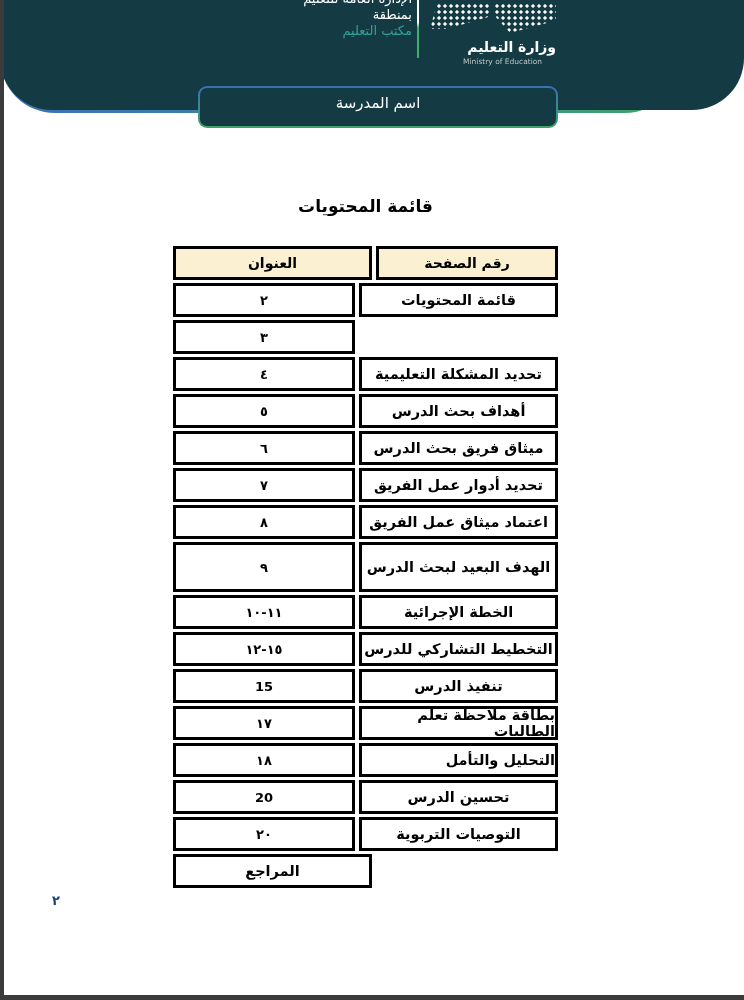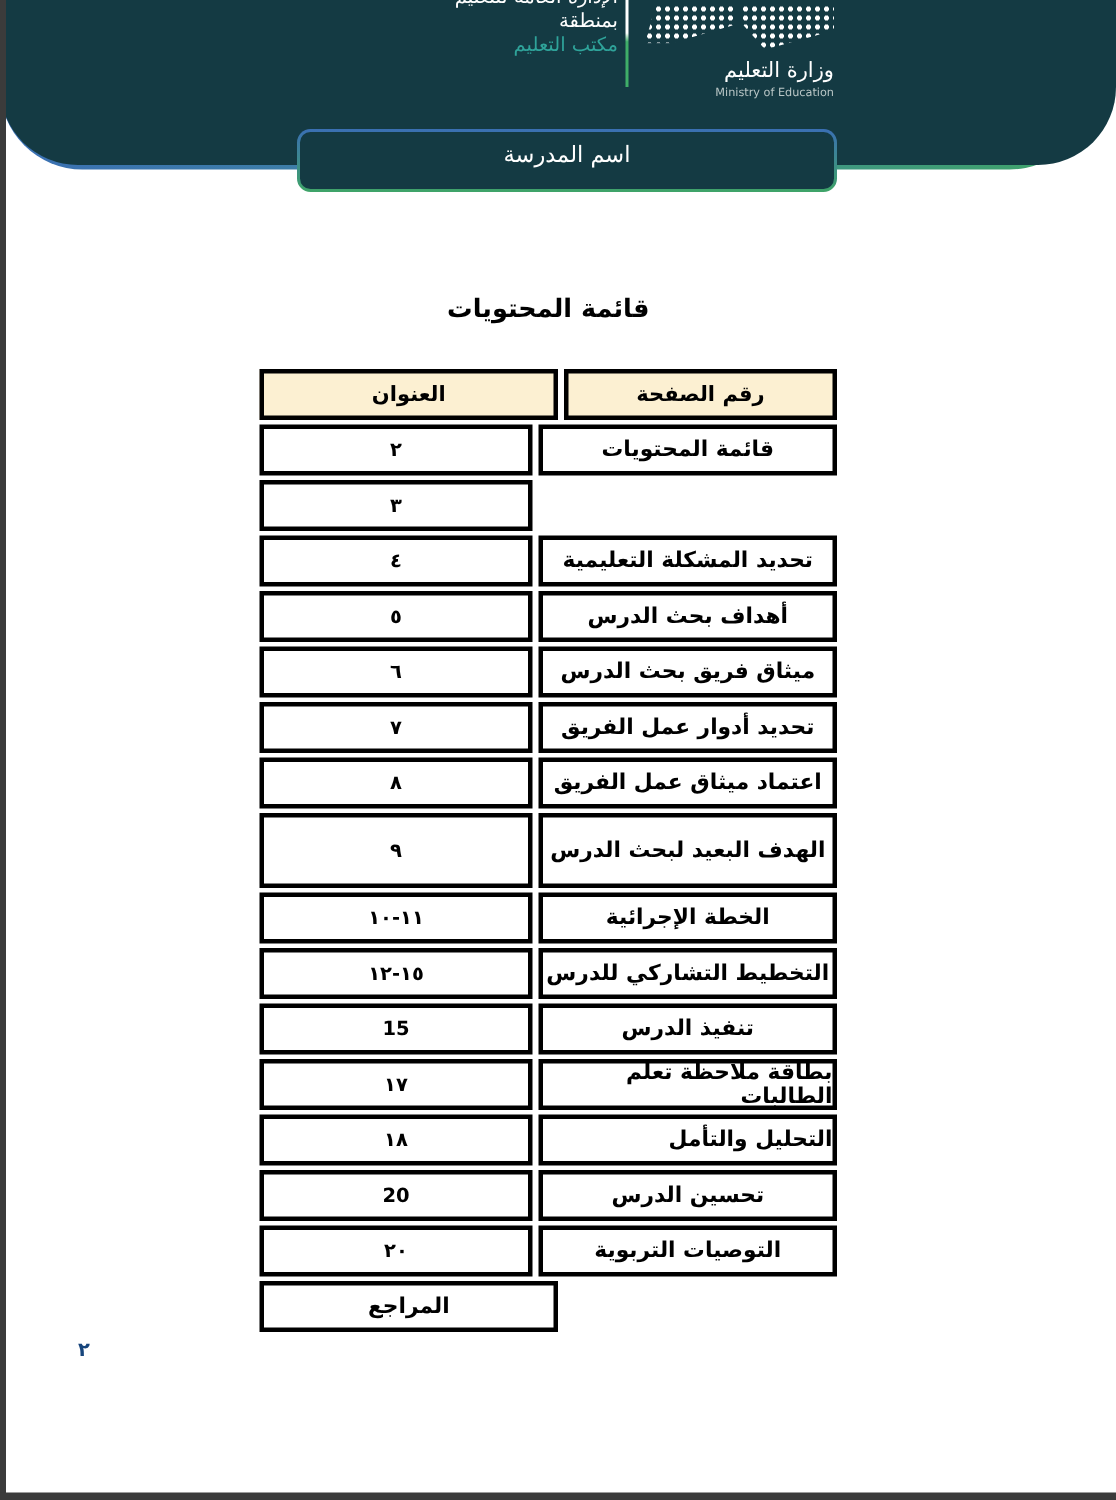--- a/index.html
+++ b/index.html
@@ -9,21 +9,20 @@
     background:#ffffff;
     overflow:hidden;
     font-family:"DejaVu Sans",sans-serif;
   }
 
   
   .band-outer{
     position:absolute;left:0;top:0;width:680px;height:113px;
     background:linear-gradient(90deg,#3a6fb3 0%,#3f87a0 45%,#3fa468 100%);
     border-radius:0 0 55px 55px;
-    padding-left:48px;
   }
   .band-inner{
     position:absolute;left:0;top:0;width:744px;height:110px;
     background:#143a43;
     border-radius:0 0 52px 52px;
   }
 
   .office-block{
     position:absolute;top:-9px;right:332px;
     text-align:right;direction:rtl;
@@ -44,22 +43,22 @@
     background-size:6px 6px;
   }
   .dot-left{
     left:0;width:60px;height:26px;
     clip-path:polygon(0% 100%,12% 0%,100% 0%,100% 52%,28% 100%);
   }
   .dot-right{
     left:64px;width:62px;height:30px;
     clip-path:polygon(0% 0%,100% 0%,100% 58%,26% 100%,0% 40%);
   }
-  .logo-ar{color:#ffffff;font-weight:normal;font-size:14px;margin-top:6px;direction:rtl;}
-  .logo-en{color:#b9c6c6;font-size:7.5px;margin-top:2px;text-align:right;padding-left:1px;}
+  .logo-ar{color:#ffffff;font-weight:bold;font-size:14px;margin-top:6px;direction:rtl;}
+  .logo-en{color:#b9c6c6;font-size:7.5px;margin-top:2px;text-align:left;padding-left:1px;margin-left:32px;}
 
   
   .school-outer{
     position:absolute;left:198px;top:86px;width:360px;height:42px;
     background:linear-gradient(180deg,#3a6fb3 0%,#3fa468 100%);
     border-radius:9px;padding:17px;box-sizing:border-box;
   }
   .school-inner{
     position:absolute;left:2px;top:2px;right:2px;bottom:2px;
     background:#143a43;border-radius:7px;

